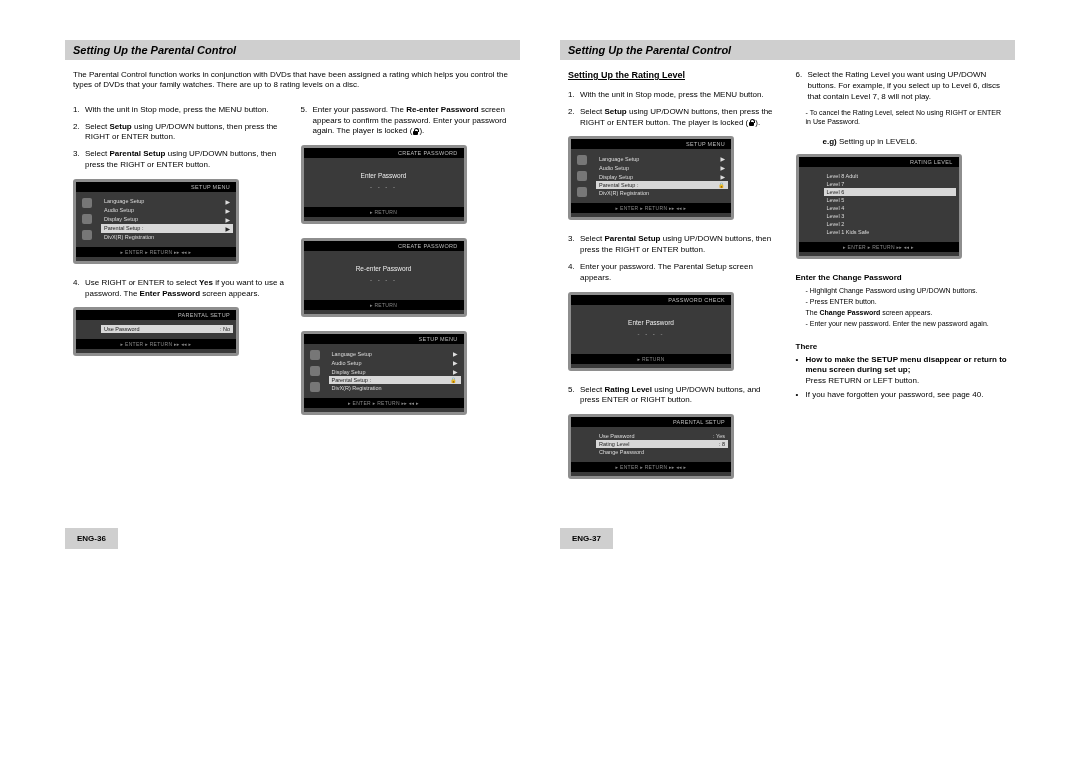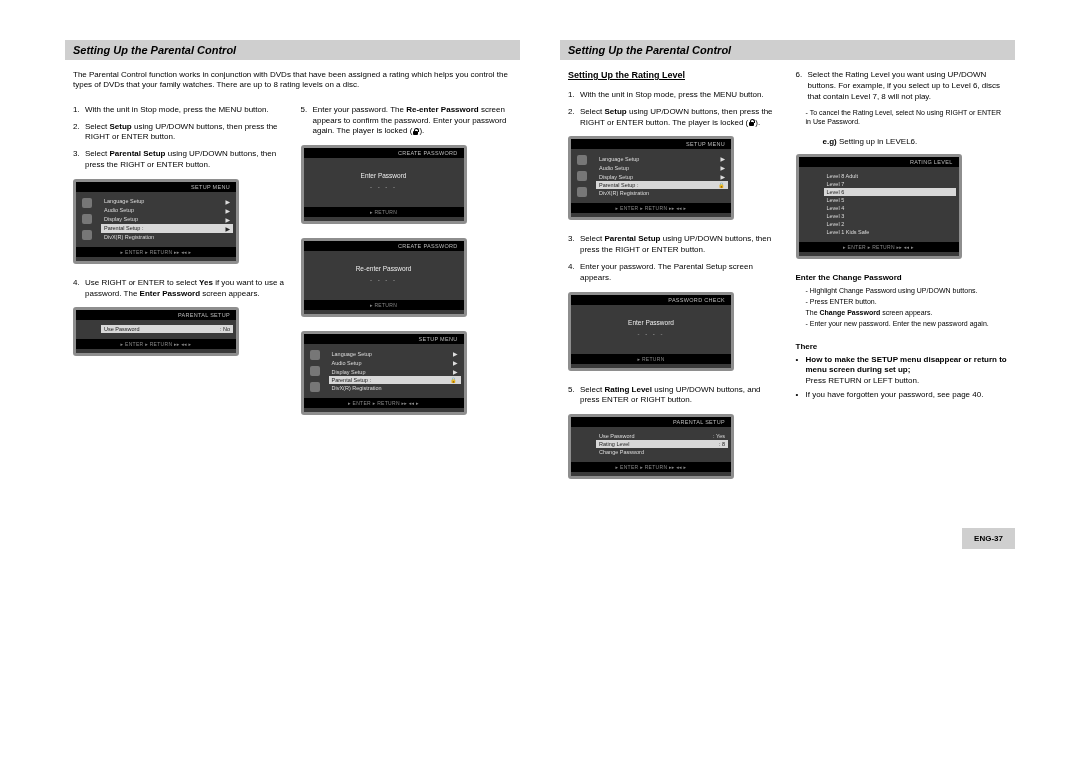--- a/index.html
+++ b/index.html
@@ -28,21 +28,21 @@
 .osd-main{flex:1;padding:5px 6px 3px 6px;}
 .osd-row{display:flex;justify-content:space-between;align-items:center;padding:1px 0;font-size:5.5px;}
 .osd-row .arrow{font-size:6px;}
 .osd-row.hl{background:#d8d8d8;color:#222;padding:1px 3px;margin:0 -3px;}
 .osd-footer{background:#000;color:#888;font-size:5px;text-align:center;padding:2px 4px;margin-top:3px;letter-spacing:0.3px;white-space:nowrap;overflow:hidden;}
 .osd-center{padding:14px 6px;text-align:center;}
 .osd-center .msg{font-size:6.5px;color:#eee;margin-bottom:5px;}
 .osd-center .dashes{font-size:6px;letter-spacing:2px;color:#aaa;}
 .pagenum-wrap{position:absolute;bottom:-56px;width:100%;display:flex;}
 .pn-left{justify-content:flex-start;}
-.pn-right{justify-content:flex-end;}
+.pn-right{justify-content:flex-start;}
 .pagenum{background:#cfcfcf;padding:6px 12px;font-size:8px;font-weight:bold;}
 .lock{display:inline-block;width:7px;height:7px;position:relative;vertical-align:middle;}
 .lock::before{content:"";position:absolute;bottom:0;left:1px;width:5px;height:4px;background:#000;border-radius:1px;}
 .lock::after{content:"";position:absolute;top:0;left:2px;width:3px;height:3px;border:1px solid #000;border-bottom:none;border-radius:3px 3px 0 0;}
 </style>
 </head>
 <body>
 <div class="viewport">
 <div class="spread">
 
@@ -181,20 +181,23 @@
                       <span>DivX(R) Registration</span>
                     </div>
             </div>
           </div>
           <div class="osd-footer">▸ ENTER   ▸ RETURN   ▸▸ ◂◂  ▸</div>
         </div>
       </div>
     </div>
   </div>
 
+  <div class="pagenum-wrap pn-left">
+          <div class="pagenum">ENG-36</div>
+        </div>
 </div>
 
 <div class="page">
   <div class="header-bar">Setting Up the Parental Control</div>
 
   <div class="cols">
 
     <div class="col">
       <p class="subhead">Setting Up the Rating Level</p>
 

